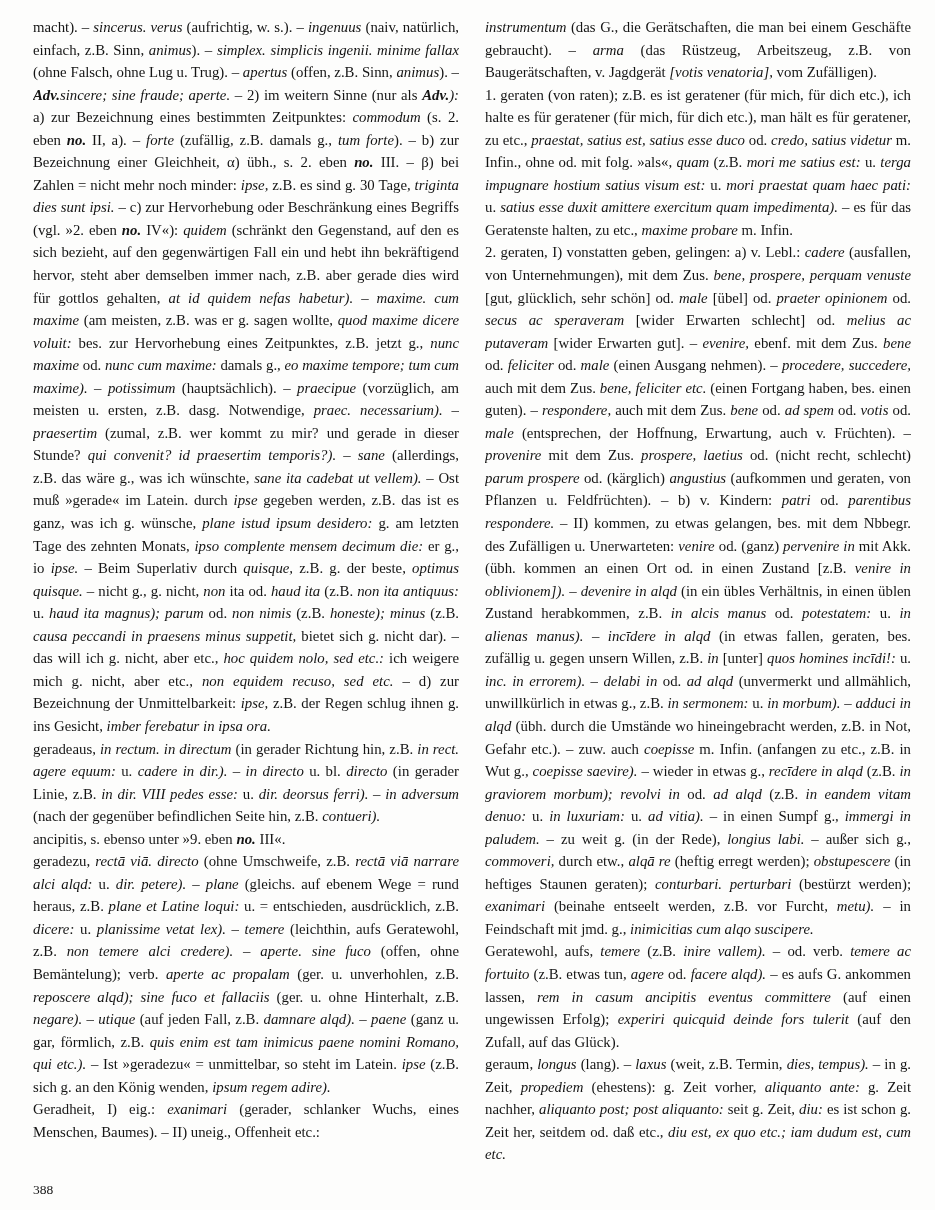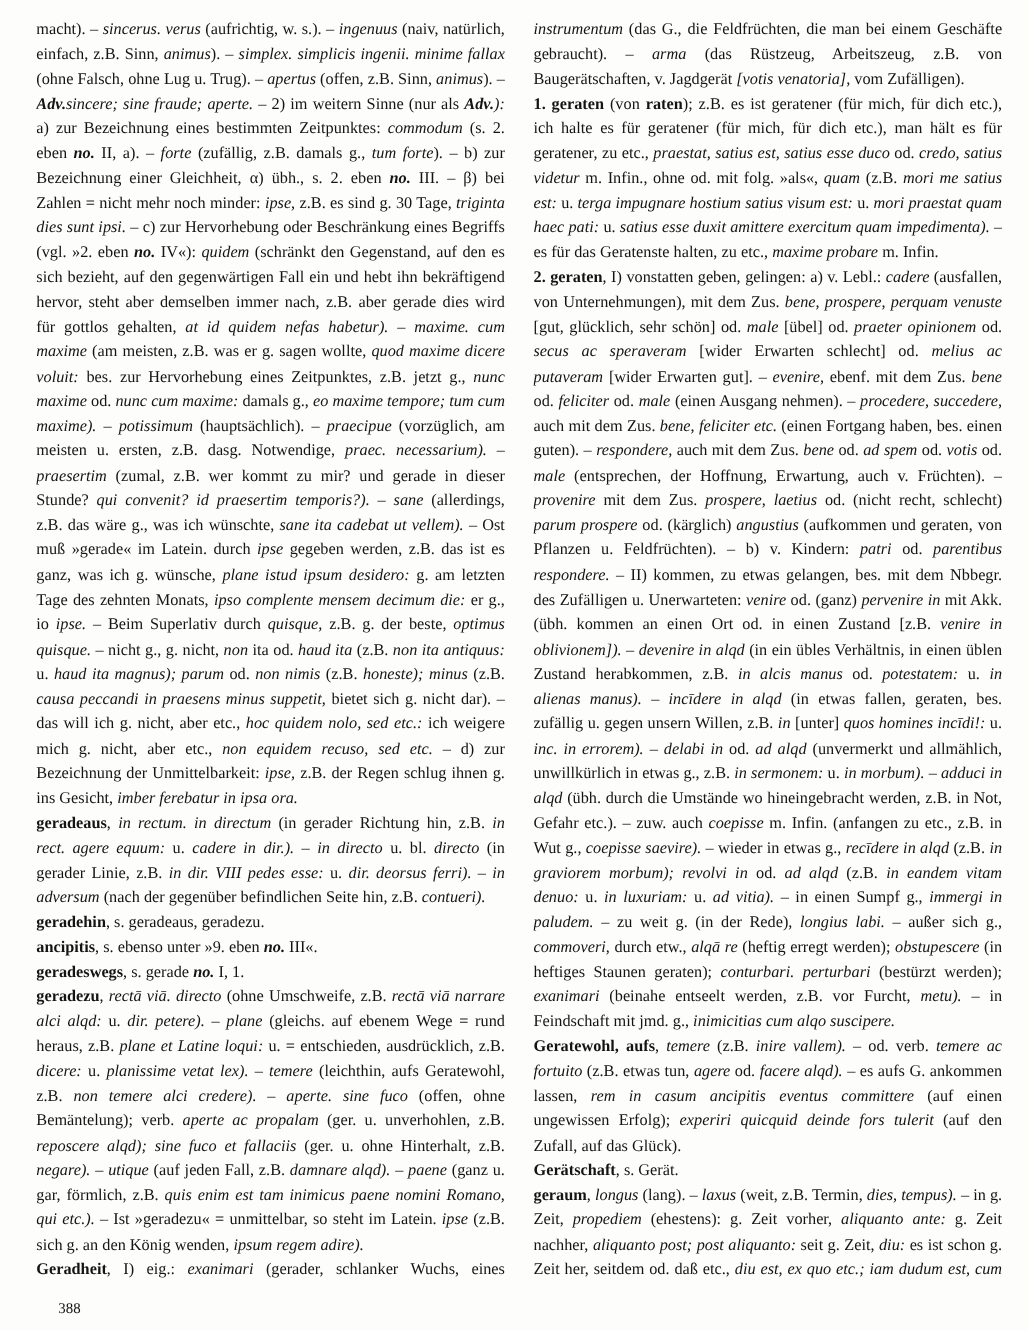--- a/index.html
+++ b/index.html
@@ -29,47 +29,43 @@
     hyphens:auto;
     -webkit-hyphens:auto;
     overflow:hidden;
   }
   .col p.entry{
     margin:0;
     padding:0;
   }
   .r-p{font-style:normal;font-weight:normal;}
   .r-i{font-style:italic;}
-  .r-b{font-weight:bold;}
+  .r-b{font-weight:normal;}
   .r-bi{font-weight:bold;font-style:italic;}
   .pagenum{
     position:absolute;
     left:33px;bottom:14px;
     font-size:13.5px;
     line-height:1;
-    margin-left:20px;
   }
 </style>
 </head>
 <body>
 
 <div class="page">
   <div class="columns">
     <div class="col" id="col-left">
         <p class="entry"><span class="r-p">macht). – </span><span class="r-i">sincerus. verus</span><span class="r-p"> (aufrichtig, w. s.). – </span><span class="r-i">ingenuus</span><span class="r-p"> (naiv, natürlich, einfach, z.B. Sinn, </span><span class="r-i">animus</span><span class="r-p">). – </span><span class="r-i">simplex. simplicis ingenii. minime fallax</span><span class="r-p"> (ohne Falsch, ohne Lug u. Trug). – </span><span class="r-i">apertus</span><span class="r-p"> (offen, z.B. Sinn, </span><span class="r-i">animus</span><span class="r-p">). – </span><span class="r-bi">Adv.</span><span class="r-i">sincere; sine fraude; aperte.</span><span class="r-p"> – 2) im weitern Sinne (nur als </span><span class="r-bi">Adv.</span><span class="r-i">):</span><span class="r-p"> a) zur Bezeichnung eines bestimmten Zeitpunktes: </span><span class="r-i">commodum</span><span class="r-p"> (s. 2. eben </span><span class="r-bi">no.</span><span class="r-p"> II, a). – </span><span class="r-i">forte</span><span class="r-p"> (zufällig, z.B. damals g., </span><span class="r-i">tum forte</span><span class="r-p">). – b) zur Bezeichnung einer Gleichheit, α) übh., s. 2. eben </span><span class="r-bi">no.</span><span class="r-p"> III. – β) bei Zahlen = nicht mehr noch minder: </span><span class="r-i">ipse,</span><span class="r-p"> z.B. es sind g. 30 Tage, </span><span class="r-i">triginta dies sunt ipsi.</span><span class="r-p"> – c) zur Hervorhebung oder Beschränkung eines Begriffs (vgl. »2. eben </span><span class="r-bi">no.</span><span class="r-p"> IV«): </span><span class="r-i">quidem</span><span class="r-p"> (schränkt den Gegenstand, auf den es sich bezieht, auf den gegenwärtigen Fall ein und hebt ihn bekräftigend hervor, steht aber demselben immer nach, z.B. aber gerade dies wird für gottlos gehalten, </span><span class="r-i">at id quidem nefas habetur).</span><span class="r-p"> – </span><span class="r-i">maxime. cum maxime</span><span class="r-p"> (am meisten, z.B. was er g. sagen wollte, </span><span class="r-i">quod maxime dicere voluit:</span><span class="r-p"> bes. zur Hervorhebung eines Zeitpunktes, z.B. jetzt g., </span><span class="r-i">nunc maxime</span><span class="r-p"> od. </span><span class="r-i">nunc cum maxime:</span><span class="r-p"> damals g., </span><span class="r-i">eo maxime tempore; tum cum maxime).</span><span class="r-p"> – </span><span class="r-i">potissimum</span><span class="r-p"> (hauptsächlich). – </span><span class="r-i">praecipue</span><span class="r-p"> (vorzüglich, am meisten u. ersten, z.B. dasg. Notwendige, </span><span class="r-i">praec. necessarium).</span><span class="r-p"> – </span><span class="r-i">praesertim</span><span class="r-p"> (zumal, z.B. wer kommt zu mir? und gerade in dieser Stunde? </span><span class="r-i">qui convenit? id praesertim temporis?).</span><span class="r-p"> – </span><span class="r-i">sane</span><span class="r-p"> (allerdings, z.B. das wäre g., was ich wünschte, </span><span class="r-i">sane ita cadebat ut vellem).</span><span class="r-p"> – Ost muß »gerade« im Latein. durch </span><span class="r-i">ipse</span><span class="r-p"> gegeben werden, z.B. das ist es ganz, was ich g. wünsche, </span><span class="r-i">plane istud ipsum desidero:</span><span class="r-p"> g. am letzten Tage des zehnten Monats, </span><span class="r-i">ipso complente mensem decimum die:</span><span class="r-p"> er g., io </span><span class="r-i">ipse.</span><span class="r-p"> – Beim Superlativ durch </span><span class="r-i">quisque,</span><span class="r-p"> z.B. g. der beste, </span><span class="r-i">optimus quisque.</span><span class="r-p"> – nicht g., g. nicht, </span><span class="r-i">non</span><span class="r-p"> ita od. </span><span class="r-i">haud ita</span><span class="r-p"> (z.B. </span><span class="r-i">non ita antiquus:</span><span class="r-p"> u. </span><span class="r-i">haud ita magnus); parum</span><span class="r-p"> od. </span><span class="r-i">non nimis</span><span class="r-p"> (z.B. </span><span class="r-i">honeste); minus</span><span class="r-p"> (z.B. </span><span class="r-i">causa peccandi in praesens minus suppetit,</span><span class="r-p"> bietet sich g. nicht dar). – das will ich g. nicht, aber etc., </span><span class="r-i">hoc quidem nolo, sed etc.:</span><span class="r-p"> ich weigere mich g. nicht, aber etc., </span><span class="r-i">non equidem recuso, sed etc.</span><span class="r-p"> – d) zur Bezeichnung der Unmittelbarkeit: </span><span class="r-i">ipse,</span><span class="r-p"> z.B. der Regen schlug ihnen g. ins Gesicht, </span><span class="r-i">imber ferebatur in ipsa ora.</span></p>
         <p class="entry"><span class="r-b">geradeaus</span><span class="r-p">, </span><span class="r-i">in rectum. in directum</span><span class="r-p"> (in gerader Richtung hin, z.B. </span><span class="r-i">in rect. agere equum:</span><span class="r-p"> u. </span><span class="r-i">cadere in dir.).</span><span class="r-p"> – </span><span class="r-i">in directo</span><span class="r-p"> u. bl. </span><span class="r-i">directo</span><span class="r-p"> (in gerader Linie, z.B. </span><span class="r-i">in dir. VIII pedes esse:</span><span class="r-p"> u. </span><span class="r-i">dir. deorsus ferri).</span><span class="r-p"> – </span><span class="r-i">in adversum</span><span class="r-p"> (nach der gegenüber befindlichen Seite hin, z.B. </span><span class="r-i">contueri).</span></p>
-        <p class="entry"><span class="r-b">geradehin</span><span class="r-p">, s. geradeaus, geradezu.</span></p>
         <p class="entry"><span class="r-b">ancipitis</span><span class="r-p">, s. ebenso unter »9. eben </span><span class="r-bi">no.</span><span class="r-p"> III«.</span></p>
-        <p class="entry"><span class="r-b">geradeswegs</span><span class="r-p">, s. gerade </span><span class="r-bi">no.</span><span class="r-p"> I, 1.</span></p>
         <p class="entry"><span class="r-b">geradezu</span><span class="r-p">, </span><span class="r-i">rectā viā. directo</span><span class="r-p"> (ohne Umschweife, z.B. </span><span class="r-i">rectā viā narrare alci alqd:</span><span class="r-p"> u. </span><span class="r-i">dir. petere).</span><span class="r-p"> – </span><span class="r-i">plane</span><span class="r-p"> (gleichs. auf ebenem Wege = rund heraus, z.B. </span><span class="r-i">plane et Latine loqui:</span><span class="r-p"> u. = entschieden, ausdrücklich, z.B. </span><span class="r-i">dicere:</span><span class="r-p"> u. </span><span class="r-i">planissime vetat lex).</span><span class="r-p"> – </span><span class="r-i">temere</span><span class="r-p"> (leichthin, aufs Geratewohl, z.B. </span><span class="r-i">non temere alci credere).</span><span class="r-p"> – </span><span class="r-i">aperte. sine fuco</span><span class="r-p"> (offen, ohne Bemäntelung); verb. </span><span class="r-i">aperte ac propalam</span><span class="r-p"> (ger. u. unverhohlen, z.B. </span><span class="r-i">reposcere alqd);</span><span class="r-p"> </span><span class="r-i">sine fuco et fallaciis</span><span class="r-p"> (ger. u. ohne Hinterhalt, z.B. </span><span class="r-i">negare).</span><span class="r-p"> – </span><span class="r-i">utique</span><span class="r-p"> (auf jeden Fall, z.B. </span><span class="r-i">damnare alqd).</span><span class="r-p"> – </span><span class="r-i">paene</span><span class="r-p"> (ganz u. gar, förmlich, z.B. </span><span class="r-i">quis enim est tam inimicus paene nomini Romano, qui etc.).</span><span class="r-p"> – Ist »geradezu« = unmittelbar, so steht im Latein. </span><span class="r-i">ipse</span><span class="r-p"> (z.B. sich g. an den König wenden, </span><span class="r-i">ipsum regem adire).</span></p>
         <p class="entry"><span class="r-b">Geradheit</span><span class="r-p">, I) eig.: </span><span class="r-i">exanimari</span><span class="r-p"> (gerader, schlanker Wuchs, eines Menschen, Baumes). – II) uneig., Offenheit etc.: </span></p>
       </div>
     <div class="col" id="col-right">
-        <p class="entry"><span class="r-i">instrumentum</span><span class="r-p"> (das G., die Feldfrüchten, die man bei einem Geschäfte gebraucht). – </span><span class="r-i">arma</span><span class="r-p"> (das Rüstzeug, Arbeitszeug, z.B. von Baugerätschaften, v. Jagdgerät </span><span class="r-i">[votis venatoria],</span><span class="r-p"> vom Zufälligen).</span></p>
+        <p class="entry"><span class="r-i">instrumentum</span><span class="r-p"> (das G., die Gerätschaften, die man bei einem Geschäfte gebraucht). – </span><span class="r-i">arma</span><span class="r-p"> (das Rüstzeug, Arbeitszeug, z.B. von Baugerätschaften, v. Jagdgerät </span><span class="r-i">[votis venatoria],</span><span class="r-p"> vom Zufälligen).</span></p>
         <p class="entry"><span class="r-b">1. geraten</span><span class="r-p"> (von </span><span class="r-b">raten</span><span class="r-p">); z.B. es ist geratener (für mich, für dich etc.), ich halte es für geratener (für mich, für dich etc.), man hält es für geratener, zu etc., </span><span class="r-i">praestat, satius est, satius esse duco</span><span class="r-p"> od. </span><span class="r-i">credo, satius videtur</span><span class="r-p"> m. Infin., ohne od. mit folg. »als«, </span><span class="r-i">quam</span><span class="r-p"> (z.B. </span><span class="r-i">mori me satius est:</span><span class="r-p"> u. </span><span class="r-i">terga impugnare hostium satius visum est:</span><span class="r-p"> u. </span><span class="r-i">mori praestat quam haec pati:</span><span class="r-p"> u. </span><span class="r-i">satius esse duxit amittere exercitum quam impedimenta).</span><span class="r-p"> – es für das Geratenste halten, zu etc., </span><span class="r-i">maxime probare</span><span class="r-p"> m. Infin.</span></p>
         <p class="entry"><span class="r-b">2. geraten</span><span class="r-p">, I) vonstatten geben, gelingen: a) v. Lebl.: </span><span class="r-i">cadere</span><span class="r-p"> (ausfallen, von Unternehmungen), mit dem Zus. </span><span class="r-i">bene, prospere, perquam venuste</span><span class="r-p"> [gut, glücklich, sehr schön] od. </span><span class="r-i">male</span><span class="r-p"> [übel] od. </span><span class="r-i">praeter opinionem</span><span class="r-p"> od. </span><span class="r-i">secus ac speraveram</span><span class="r-p"> [wider Erwarten schlecht] od. </span><span class="r-i">melius ac putaveram</span><span class="r-p"> [wider Erwarten gut]. – </span><span class="r-i">evenire,</span><span class="r-p"> ebenf. mit dem Zus. </span><span class="r-i">bene</span><span class="r-p"> od. </span><span class="r-i">feliciter</span><span class="r-p"> od. </span><span class="r-i">male</span><span class="r-p"> (einen Ausgang nehmen). – </span><span class="r-i">procedere, succedere,</span><span class="r-p"> auch mit dem Zus. </span><span class="r-i">bene, feliciter etc.</span><span class="r-p"> (einen Fortgang haben, bes. einen guten). – </span><span class="r-i">respondere,</span><span class="r-p"> auch mit dem Zus. </span><span class="r-i">bene</span><span class="r-p"> od. </span><span class="r-i">ad spem</span><span class="r-p"> od. </span><span class="r-i">votis</span><span class="r-p"> od. </span><span class="r-i">male</span><span class="r-p"> (entsprechen, der Hoffnung, Erwartung, auch v. Früchten). – </span><span class="r-i">provenire</span><span class="r-p"> mit dem Zus. </span><span class="r-i">prospere, laetius</span><span class="r-p"> od. (nicht recht, schlecht) </span><span class="r-i">parum prospere</span><span class="r-p"> od. (kärglich) </span><span class="r-i">angustius</span><span class="r-p"> (aufkommen und geraten, von Pflanzen u. Feldfrüchten). – b) v. Kindern: </span><span class="r-i">patri</span><span class="r-p"> od. </span><span class="r-i">parentibus respondere.</span><span class="r-p"> – II) kommen, zu etwas gelangen, bes. mit dem Nbbegr. des Zufälligen u. Unerwarteten: </span><span class="r-i">venire</span><span class="r-p"> od. (ganz) </span><span class="r-i">pervenire in</span><span class="r-p"> mit Akk. (übh. kommen an einen Ort od. in einen Zustand [z.B. </span><span class="r-i">venire in oblivionem]).</span><span class="r-p"> – </span><span class="r-i">devenire in alqd</span><span class="r-p"> (in ein übles Verhältnis, in einen üblen Zustand herabkommen, z.B. </span><span class="r-i">in alcis manus</span><span class="r-p"> od. </span><span class="r-i">potestatem:</span><span class="r-p"> u. </span><span class="r-i">in alienas manus).</span><span class="r-p"> – </span><span class="r-i">incīdere in alqd</span><span class="r-p"> (in etwas fallen, geraten, bes. zufällig u. gegen unsern Willen, z.B. </span><span class="r-i">in</span><span class="r-p"> [unter] </span><span class="r-i">quos homines incīdi!:</span><span class="r-p"> u. </span><span class="r-i">inc. in errorem).</span><span class="r-p"> – </span><span class="r-i">delabi in</span><span class="r-p"> od. </span><span class="r-i">ad alqd</span><span class="r-p"> (unvermerkt und allmählich, unwillkürlich in etwas g., z.B. </span><span class="r-i">in sermonem:</span><span class="r-p"> u. </span><span class="r-i">in morbum).</span><span class="r-p"> – </span><span class="r-i">adduci in alqd</span><span class="r-p"> (übh. durch die Umstände wo hineingebracht werden, z.B. in Not, Gefahr etc.). – zuw. auch </span><span class="r-i">coepisse</span><span class="r-p"> m. Infin. (anfangen zu etc., z.B. in Wut g., </span><span class="r-i">coepisse saevire).</span><span class="r-p"> – wieder in etwas g., </span><span class="r-i">recīdere in alqd</span><span class="r-p"> (z.B. </span><span class="r-i">in graviorem morbum);</span><span class="r-p"> </span><span class="r-i">revolvi in</span><span class="r-p"> od. </span><span class="r-i">ad alqd</span><span class="r-p"> (z.B. </span><span class="r-i">in eandem vitam denuo:</span><span class="r-p"> u. </span><span class="r-i">in luxuriam:</span><span class="r-p"> u. </span><span class="r-i">ad vitia).</span><span class="r-p"> – in einen Sumpf g., </span><span class="r-i">immergi in paludem.</span><span class="r-p"> – zu weit g. (in der Rede), </span><span class="r-i">longius labi.</span><span class="r-p"> – außer sich g., </span><span class="r-i">commoveri,</span><span class="r-p"> durch etw., </span><span class="r-i">alqā re</span><span class="r-p"> (heftig erregt werden); </span><span class="r-i">obstupescere</span><span class="r-p"> (in heftiges Staunen geraten); </span><span class="r-i">conturbari. perturbari</span><span class="r-p"> (bestürzt werden); </span><span class="r-i">exanimari</span><span class="r-p"> (beinahe entseelt werden, z.B. vor Furcht, </span><span class="r-i">metu).</span><span class="r-p"> – in Feindschaft mit jmd. g., </span><span class="r-i">inimicitias cum alqo suscipere.</span></p>
         <p class="entry"><span class="r-b">Geratewohl, aufs</span><span class="r-p">, </span><span class="r-i">temere</span><span class="r-p"> (z.B. </span><span class="r-i">inire vallem).</span><span class="r-p"> – od. verb. </span><span class="r-i">temere ac fortuito</span><span class="r-p"> (z.B. etwas tun, </span><span class="r-i">agere</span><span class="r-p"> od. </span><span class="r-i">facere alqd).</span><span class="r-p"> – es aufs G. ankommen lassen, </span><span class="r-i">rem in casum ancipitis eventus committere</span><span class="r-p"> (auf einen ungewissen Erfolg); </span><span class="r-i">experiri quicquid deinde fors tulerit</span><span class="r-p"> (auf den Zufall, auf das Glück).</span></p>
-        <p class="entry"><span class="r-b">Gerätschaft</span><span class="r-p">, s. Gerät.</span></p>
         <p class="entry"><span class="r-b">geraum</span><span class="r-p">, </span><span class="r-i">longus</span><span class="r-p"> (lang). – </span><span class="r-i">laxus</span><span class="r-p"> (weit, z.B. Termin, </span><span class="r-i">dies, tempus).</span><span class="r-p"> – in g. Zeit, </span><span class="r-i">propediem</span><span class="r-p"> (ehestens): g. Zeit vorher, </span><span class="r-i">aliquanto ante:</span><span class="r-p"> g. Zeit nachher, </span><span class="r-i">aliquanto post; post aliquanto:</span><span class="r-p"> seit g. Zeit, </span><span class="r-i">diu:</span><span class="r-p"> es ist schon g. Zeit her, seitdem od. daß etc., </span><span class="r-i">diu est, ex quo etc.;</span><span class="r-p"> </span><span class="r-i">iam dudum est, cum etc.</span></p>
       </div>
   </div>
   <div class="pagenum">388</div>
 </div>
 
 </body></html>

